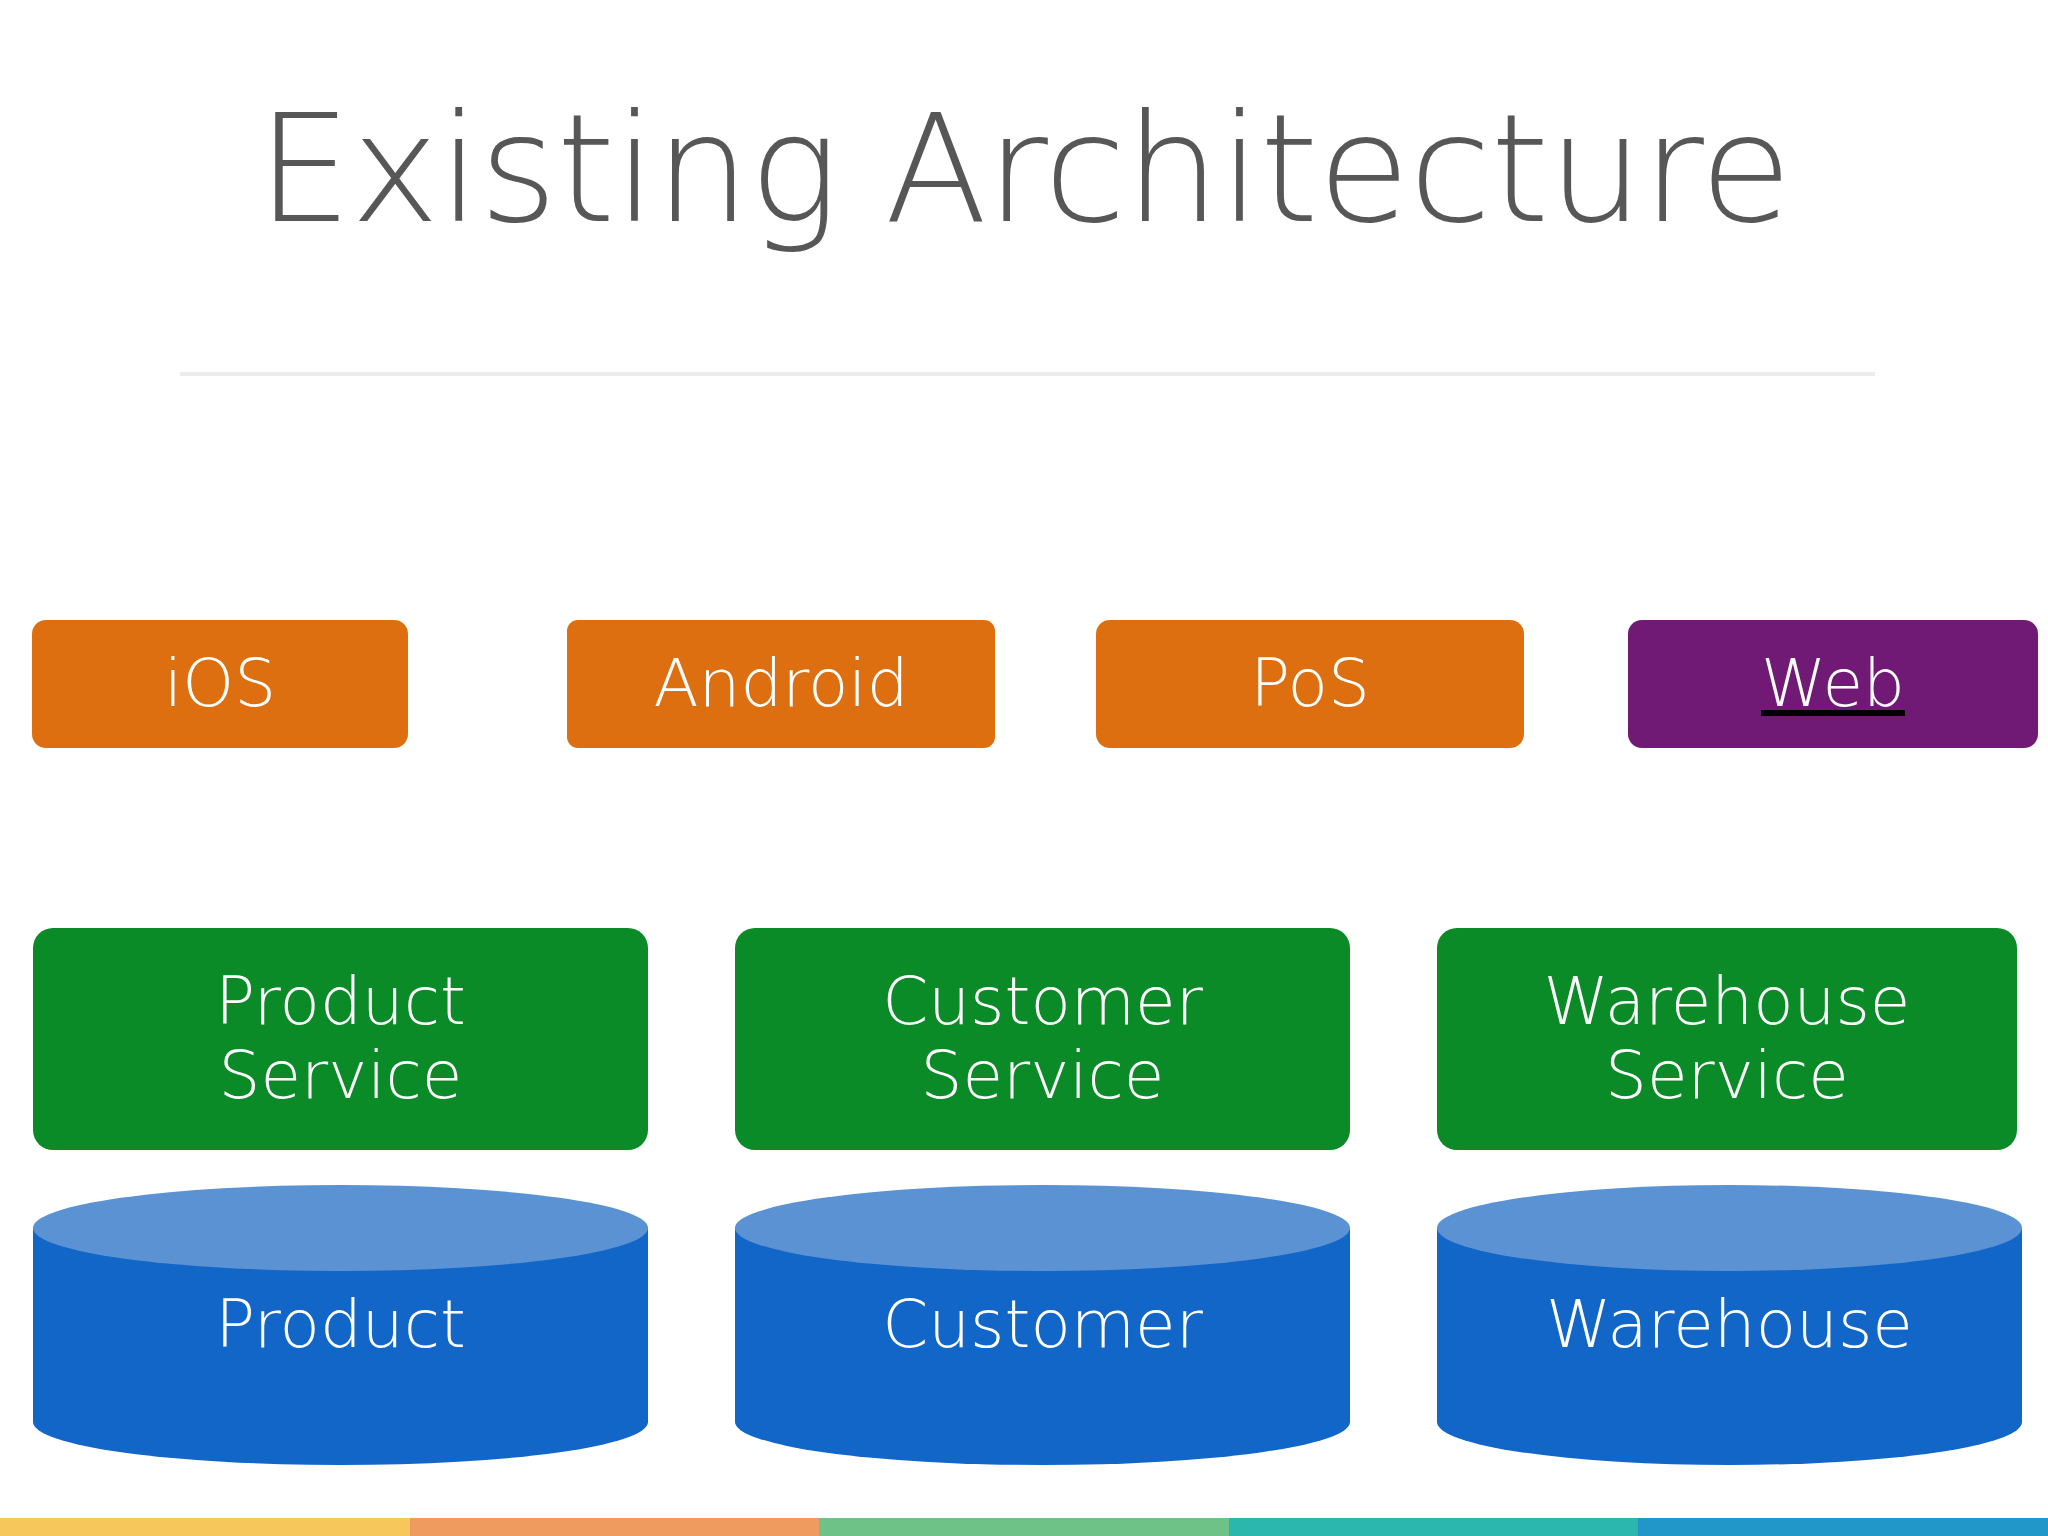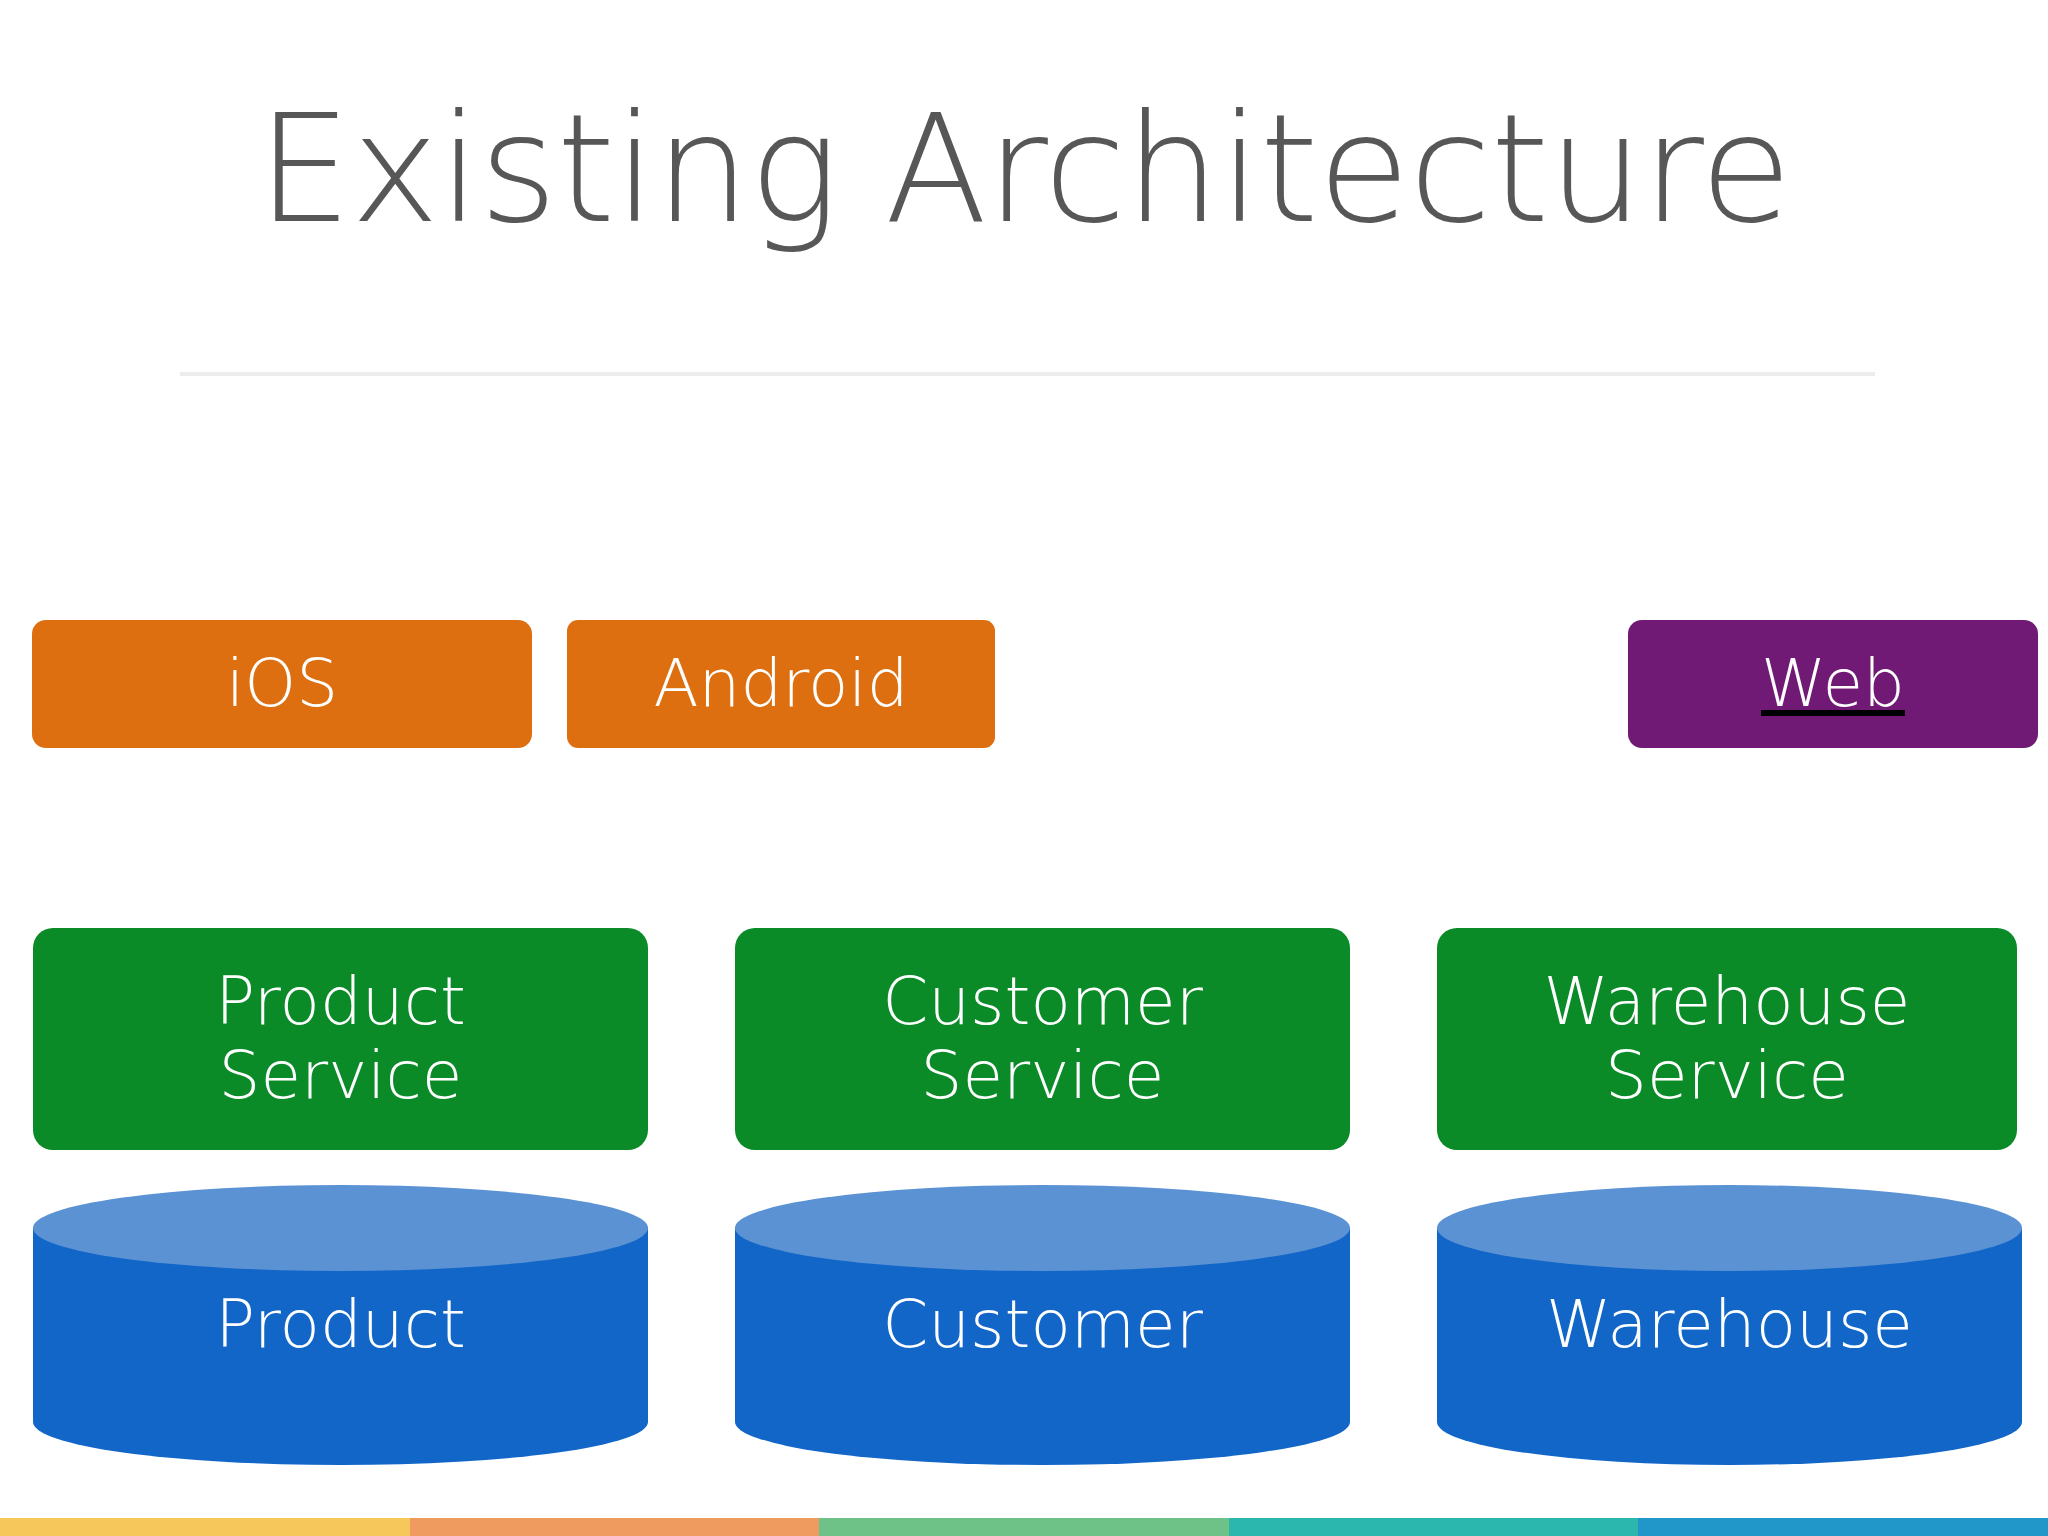--- a/index.html
+++ b/index.html
@@ -72,21 +72,21 @@
     box-sizing: border-box;
   }
   .client-label {
     font-family: "DejaVu Sans", sans-serif;
     font-weight: 300;
     font-size: 66px;
     line-height: 1;
     color: #ffffff;
     white-space: nowrap;
   }
-  #client-ios      { left: 32px;   width: 500px; }
+  #client-ios      { left: 32px;   width: 376px; }
   #client-android  { left: 567px;  width: 428px; border-radius: 11px; }
   #client-pos      { left: 1096px; width: 428px; }
   #client-web      { left: 1628px; width: 410px; }
 
   
   #service-row {
     position: absolute;
     left: 0;
     top: 928px;
     width: 2048px;
@@ -171,20 +171,23 @@
     <span id="slide-title" style="color: rgb(87, 87, 87);">Existing Architecture</span>
   </div>
   <div id="title-divider" style="background: rgb(236, 236, 236);"></div>
 
   <div id="client-row">
     <div class="client-box" id="client-ios" style="background: rgb(221, 111, 16);">
       <span class="client-label">iOS</span>
     </div>
     <div class="client-box" id="client-android" style="background: rgb(221, 111, 16);">
       <span class="client-label">Android</span>
+    </div>
+    <div class="client-box" id="client-pos" style="background: rgb(221, 111, 16);">
+      <span class="client-label">PoS</span>
     </div>
     <div class="client-box" id="client-web" style="background: #701a75; text-decoration: underline;">
       <span class="client-label">Web</span>
     </div>
   </div>
 
   <div id="service-row">
     <div class="service-box" id="service-product" style="background: rgb(11, 138, 40);">
       <span class="service-label">Product
 Service</span>

